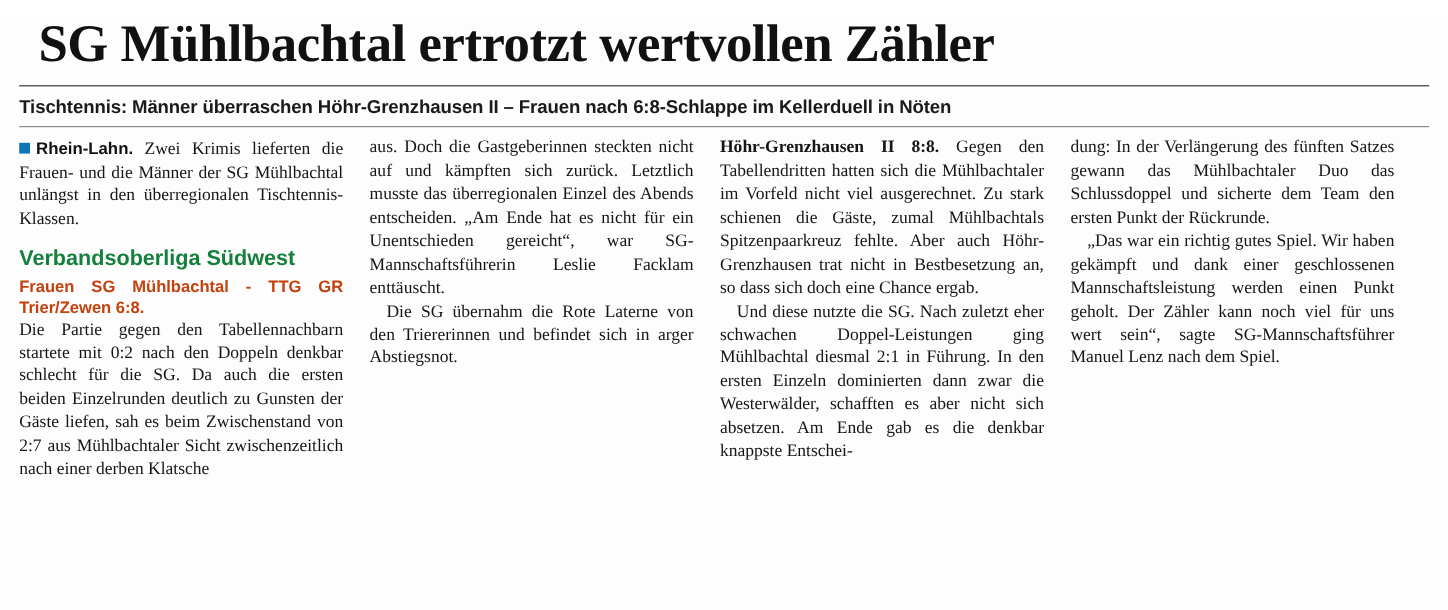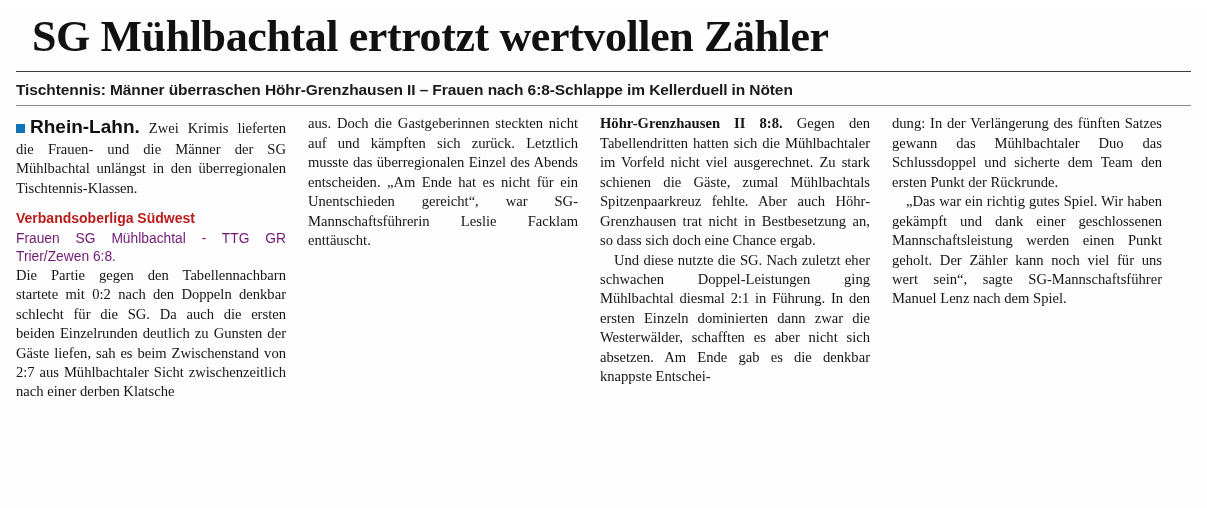--- a/index.html
+++ b/index.html
@@ -73,47 +73,47 @@
   }
   p.noindent + p.noindent {
     text-indent: 0;
   }
   .b {
     font-weight: bold;
     margin-top: 48px;
   }
   .secthead {
     font-family: "Liberation Sans", sans-serif;
-    font-size: 14px;
+    font-size: 18px;
     font-weight: bold;
-    color: #b91c1c;
+    color: #15803d;
     margin: 12px 0 3px 0;
     line-height: 1.2;
   }
   .matchhead {
     font-family: "Liberation Sans", sans-serif;
     font-size: 13.8px;
-    font-weight: normal;
-    color: #701a75;
+    font-weight: bold;
+    color: #c2410c;
     line-height: 1.3;
     text-align: justify;
     margin: 0 0 0 0;
   }
   .square {
     display: inline-block;
     width: 9px;
     height: 9px;
     background: #1173b8;
     margin-right: 5px;
     position: relative;
     top: 0px;
   }
   .dateline {
     font-family: "Liberation Sans", sans-serif;
-    font-size: 19px;
+    font-size: 14px;
     font-weight: bold;
     color: #111111;
   }
   .sig {
     font-style: italic;
   }
   .col-inner > * { display: block; }
 </style>
 </head>
 <body>
@@ -140,20 +140,21 @@
 
         <p class="noindent">Die Partie gegen den Tabellennachbarn startete mit 0:2 nach den Doppeln denkbar schlecht für die SG. Da auch die ersten beiden Einzelrunden deutlich zu Gunsten der Gäste liefen, sah es beim Zwischenstand von 2:7 aus Mühlbachtaler Sicht zwischenzeitlich nach einer derben Klatsche</p>
       </div>
     </div>
 
     <div class="col">
       <div class="col-inner">
         <p class="noindent">aus. Doch die Gastgeberinnen steckten nicht auf und kämpften sich zurück. Letztlich musste das überregionalen Einzel des Abends entscheiden. „Am Ende hat es nicht für ein Unentschieden gereicht“, war SG-Mannschaftsführerin Leslie Facklam enttäuscht.</p>
 
 
+        <p>Die SG übernahm die Rote Laterne von den Triererinnen und befindet sich in arger Abstiegsnot.</p>
 
 
       </div>
     </div>
 
     <div class="col">
       <div class="col-inner">
         <p class="noindent"><span class="b">Höhr-Grenzhausen II 8:8.</span> <span>Gegen den Tabellendritten hatten sich die Mühlbachtaler im Vorfeld nicht viel ausgerechnet. Zu stark schienen die Gäste, zumal Mühlbachtals Spitzenpaarkreuz fehlte. Aber auch Höhr-Grenzhausen trat nicht in Bestbesetzung an, so dass sich doch eine Chance ergab.</span></p>
 
         <p>Und diese nutzte die SG. Nach zuletzt eher schwachen Doppel-Leistungen ging Mühlbachtal diesmal 2:1 in Führung. In den ersten Einzeln dominierten dann zwar die Westerwälder, schafften es aber nicht sich absetzen. Am Ende gab es die denkbar knappste Entschei-</p>

